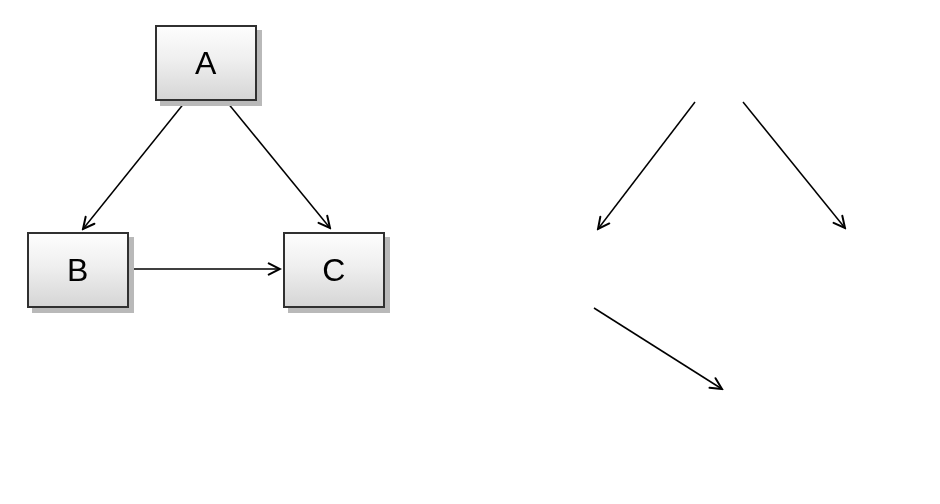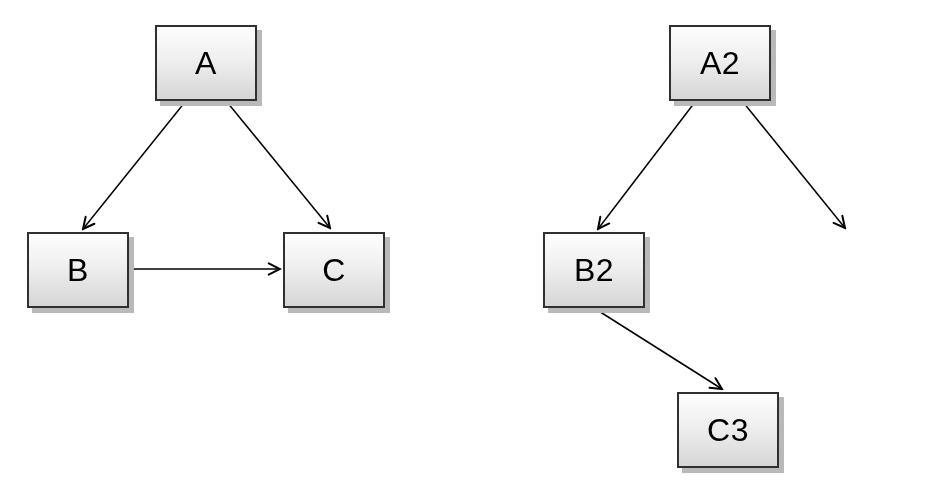--- a/index.html
+++ b/index.html
@@ -70,23 +70,14 @@
   <div class="node" style="left:155px; top:25px">
     <span class="node-label">A</span>
   </div>
   <div class="node" style="left:27px; top:232px">
     <span class="node-label">B</span>
   </div>
   <div class="node" style="left:283px; top:232px">
     <span class="node-label">C</span>
   </div>
 
-  <div class="node" style="left:669px; top:25px">
-    <span class="node-label">A2</span>
-  </div>
-  <div class="node" style="left:543px; top:232px">
-    <span class="node-label">B2</span>
-  </div>
-  <div class="node" style="left:677px; top:392px">
-    <span class="node-label">C3</span>
-  </div>
 
 </div>
 
 </body></html>

